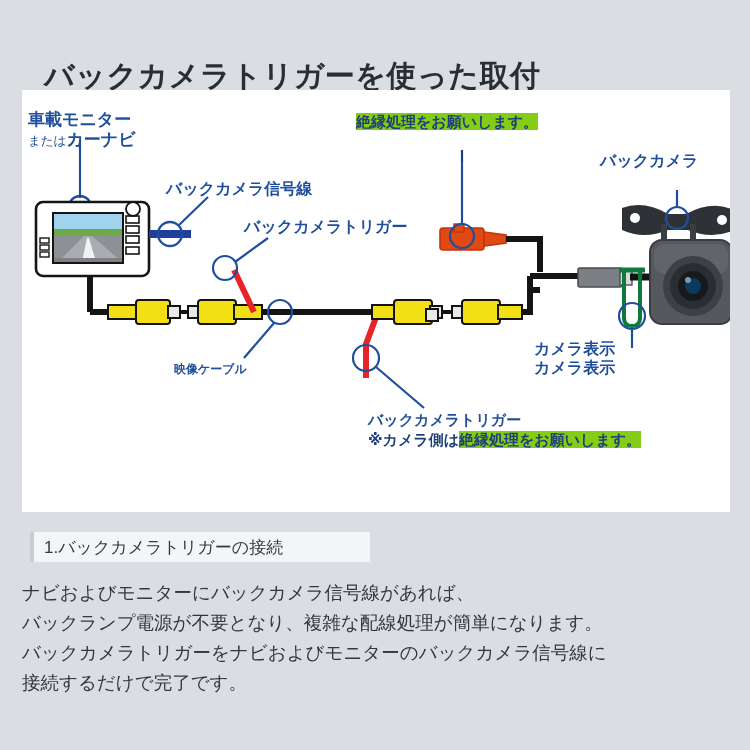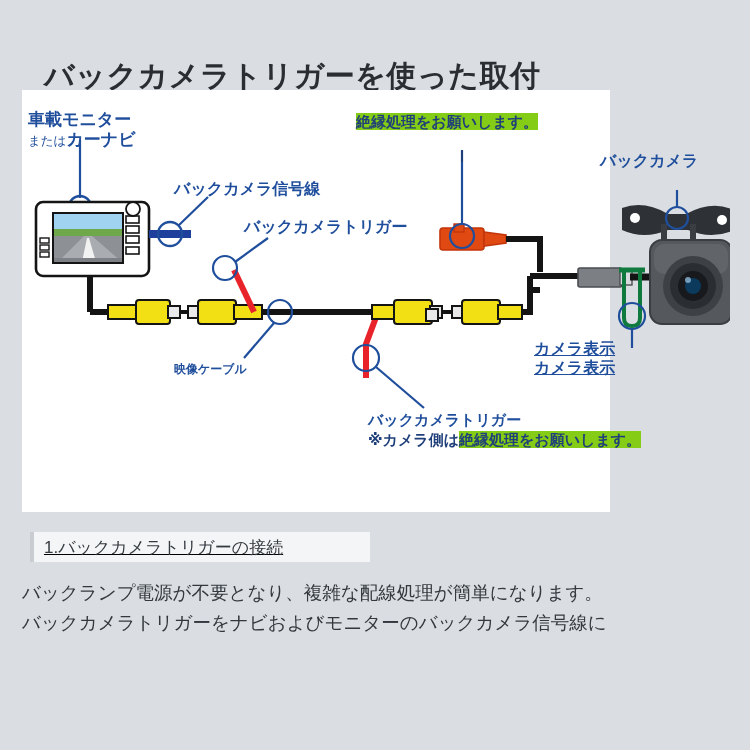--- a/index.html
+++ b/index.html
@@ -15,21 +15,21 @@
   
   .page-title{
     position:absolute;left:44px;top:36px;
     font-size:30px;font-weight:bold;color:#2a2e33;
     letter-spacing:0.5px;white-space:nowrap;
   }
 
   
   .diagram-panel{
     position:absolute;left:22px;top:90px;
-    width:588px;height:422px;
+    width:708px;height:422px;
     background:#ffffff;
   }
 
   
   .lay{position:absolute;}
 
   
   .clabel{
     position:absolute;
     color:#1f4e9c;
@@ -43,21 +43,21 @@
   .warn{
     position:absolute;color:#1f3f7a;font-size:15px;font-weight:bold;
     line-height:1.3;white-space:nowrap;
   }
 
   
   .section-bar{
     position:absolute;left:30px;top:532px;
     width:340px;height:30px;
     background:#f4f5f6;
-    display:flex;align-items:center;text-decoration:underline;
+    display:flex;align-items:center;
   }
   .section-bar .bar-accent{
     width:4px;height:30px;background:#c9cdd2;flex:0 0 4px;
   }
   .section-bar .bar-text{
     font-size:17px;color:#333a40;padding-left:10px;white-space:nowrap;
   }
 
   
   .body-copy{
@@ -236,51 +236,53 @@
       <g stroke="#1f3f7a" stroke-width="2.2" fill="none">
         <line x1="440" y1="72" x2="440" y2="60"></line>
       </g>
     </svg>
 
     <div class="clabel" style="left:6px;top:20px;">
       <span style="font-size:17px;">車載モニター</span><br>
       <span class="sm">または</span><span style="font-size:17px;">カーナビ</span>
     </div>
 
-    <div class="clabel" style="left:144px;top:90px;font-size:16px;margin-left:8px;">バックカメラ信号線</div>
+    <div class="clabel" style="left:144px;top:90px;font-size:16px;">バックカメラ信号線</div>
 
     <div class="clabel" style="left:222px;top:128px;font-size:16px;">バックカメラトリガー</div>
 
     <div class="clabel" style="left:152px;top:272px;font-size:12px;">映像ケーブル</div>
 
     <div class="warn" style="left:318px;top:22px;">
       <div style="padding-left:16px;">
         <span class="hl">絶縁処理をお願いします。</span>
       </div>
     </div>
 
     <div class="clabel" style="left:578px;top:62px;font-size:16px;">バックカメラ</div>
 
-    <div class="clabel" style="left:512px;top:250px;font-size:16px;text-decoration:underline;">
+    <div class="clabel" style="left:512px;top:250px;font-size:16px;">
       <span>カメラ表示</span><br>
       <span>カメラ表示</span>
     </div>
 
     <div class="warn" style="left:346px;top:320px;">
       <div style="color:#1f4e9c;">バックカメラトリガー</div>
       <div>
         <span>※カメラ側は</span><span class="hl">絶縁処理をお願いします。</span>
       </div>
     </div>
 
   </div>
 
   <div class="section-bar">
     <span class="bar-accent"></span>
     <span class="bar-text">1.バックカメラトリガーの接続</span>
   </div>
 
   <div class="body-copy">
+    <div>ナビおよびモニターにバックカメラ信号線があれば、</div>
     <div>バックランプ電源が不要となり、複雑な配線処理が簡単になります。</div>
     <div>バックカメラトリガーをナビおよびモニターのバックカメラ信号線に</div>
+    <div>接続するだけで完了です。</div>
   </div>
 
 </div>
 
 </body></html>

